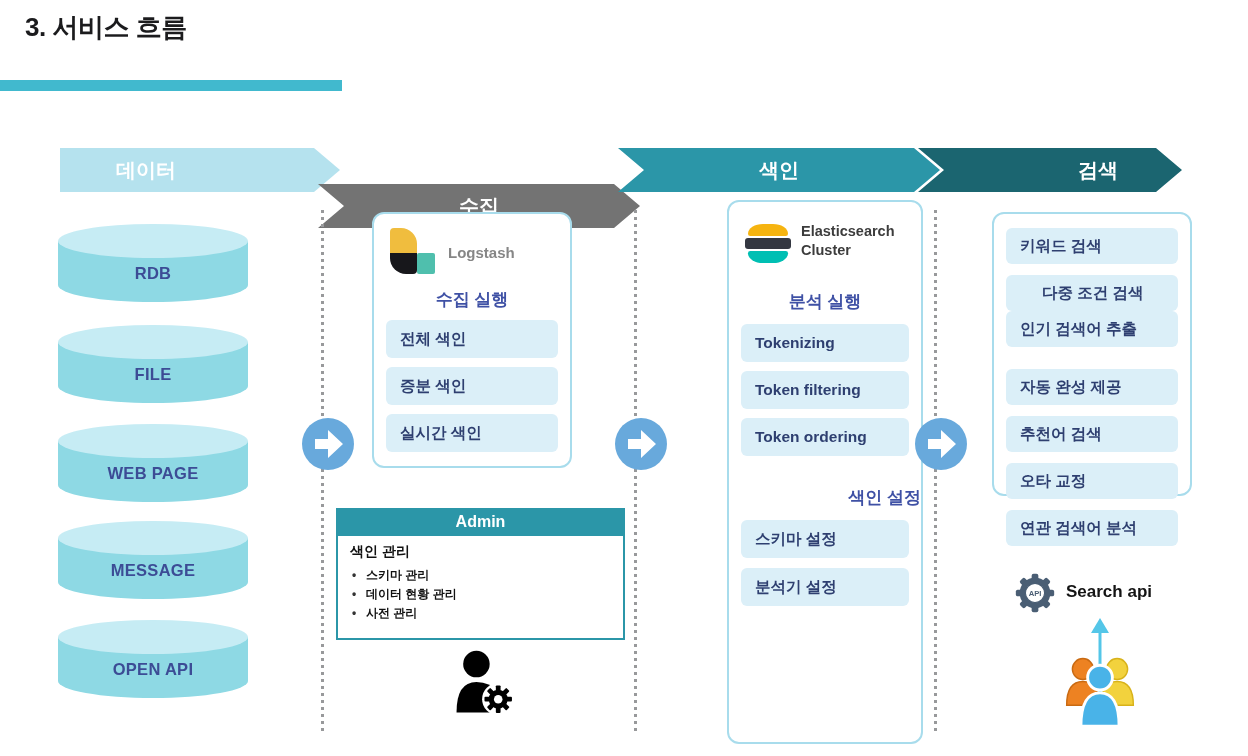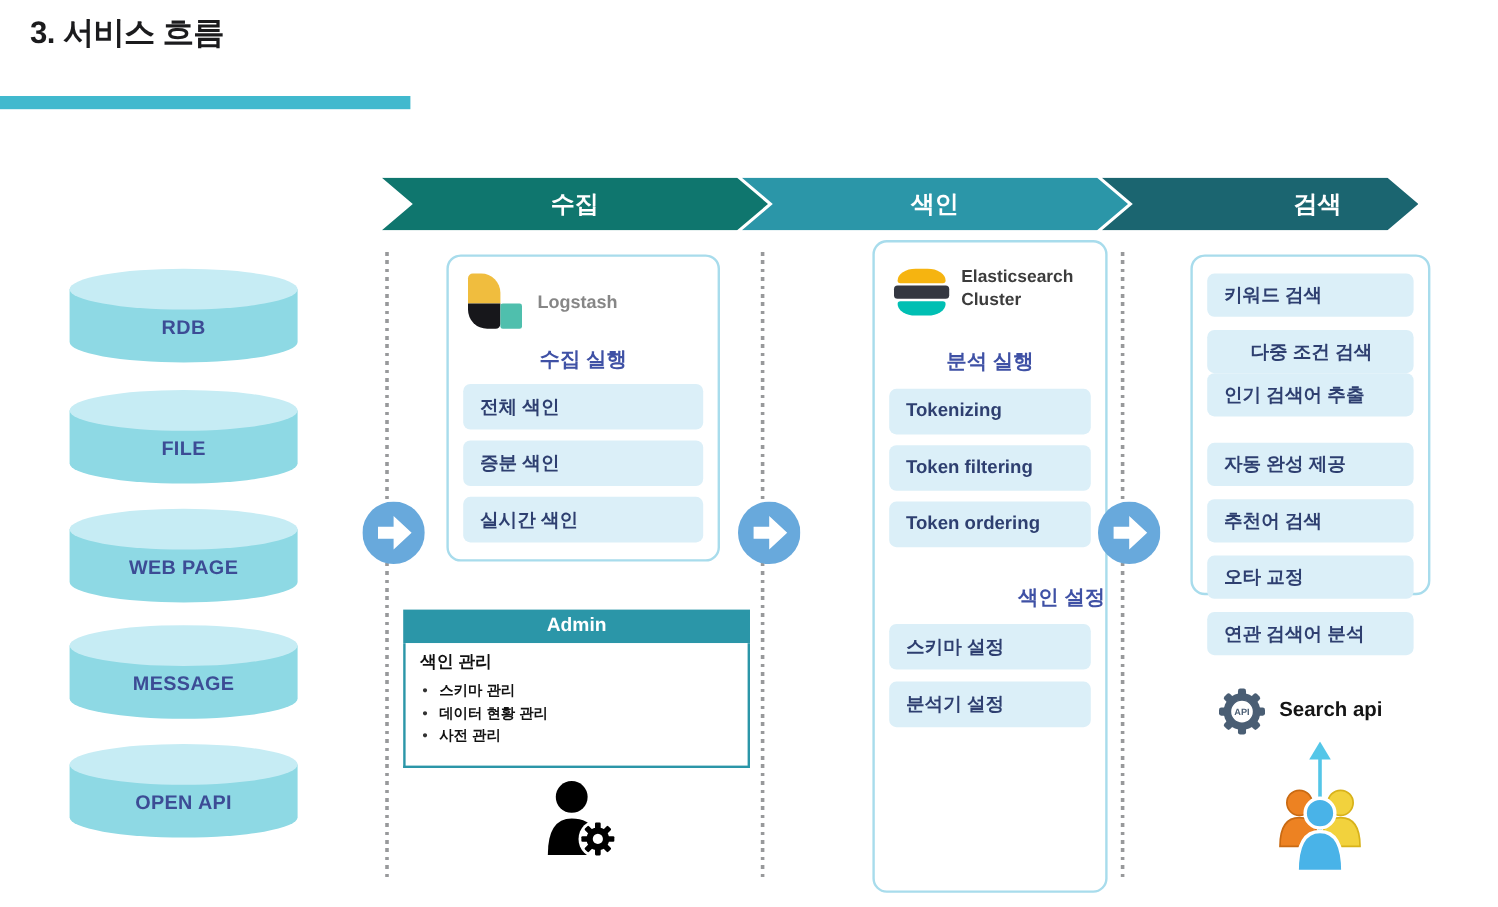--- a/index.html
+++ b/index.html
@@ -11,21 +11,21 @@
   
   .page-title { position:absolute; left:25px; top:10px; font-size:26px; font-weight:bold; color:#1b1b1d; letter-spacing:-0.5px; }
   .title-bar  { position:absolute; left:0; top:80px; width:342px; height:11px; background:#41b9ce; }
 
   
   .banner { position:absolute; top:148px; height:44px; display:flex; align-items:center; justify-content:center;
             font-size:20px; font-weight:bold; color:#fff; box-sizing:border-box; }
   .b-tip       { clip-path: polygon(0 0, calc(100% - 26px) 0, 100% 50%, calc(100% - 26px) 100%, 0 100%); }
   .b-notch-tip { clip-path: polygon(0 0, calc(100% - 26px) 0, 100% 50%, calc(100% - 26px) 100%, 0 100%, 26px 50%); }
   #banner-1 { left:60px;  width:280px; background:#b5e2ee; }
-  #banner-2 { left:318px; width:322px; background:#0f766e; }
+  #banner-2 { left:318px; width:322px; background:#737373;margin-top:36px; }
   #banner-3 { left:618px; width:322px; background:#2b96a8; }
   #banner-4 { left:918px; width:264px; background:#1b6570; }
   #banner-1 .lbl { margin-right:108px; }
   #banner-4 .lbl { margin-left:96px; }
 
   
   .vline { position:absolute; top:210px; height:522px; width:3px;
            background:repeating-linear-gradient(to bottom,#98999b 0 3px,transparent 3px 7px); }
   #vline-1 { left:321px; } #vline-2 { left:634px; } #vline-3 { left:934px; }
   .flow-arrow { position:absolute; top:418px; width:52px; height:52px; z-index:5; }
@@ -35,21 +35,21 @@
   .cyl { position:absolute; left:58px; width:190px; height:78px; }
   .cyl .ctop  { position:absolute; left:0; top:0; width:100%; height:34px; background:#c6ecf4; border-radius:50%; z-index:2; }
   .cyl .cbody { position:absolute; left:0; top:17px; width:100%; height:61px; background:#8ed9e4;
                 border-radius:0 0 50% 50% / 0 0 17px 17px; z-index:1; }
   .cyl .clbl  { position:absolute; left:0; right:0; top:40px; text-align:center; z-index:3;
                 color:#3c4c95; font-weight:bold; font-size:16.5px; letter-spacing:0.3px; }
   #cyl-0 { top:224px; } #cyl-1 { top:325px; } #cyl-2 { top:424px; } #cyl-3 { top:521px; } #cyl-4 { top:620px; }
 
   
   .card { position:absolute; background:#fff; border:2px solid #a8dcec; border-radius:12px; box-sizing:border-box; }
-  #card-collect { left:372px; top:212px; width:228px; height:256px; }
+  #card-collect { left:372px; top:212px; width:200px; height:256px; }
   #card-index   { left:692px; top:200px; width:196px; height:544px;margin-left:35px; }
   #card-search  { left:992px; top:212px; width:200px; height:284px; }
 
   .item { position:absolute; left:12px; right:12px; height:38px; background:#dbeff8; border-radius:6px;
           display:flex; align-items:center; padding-left:14px; box-sizing:border-box;
           font-size:15.5px; font-weight:bold; color:#2e3f70; }
   .section-title { position:absolute; left:0; right:0; text-align:center; color:#3f51a5; font-size:17px; font-weight:bold; }
 
   
   .ls-logo { position:absolute; left:16px; top:14px; width:46px; height:46px; }
@@ -97,20 +97,23 @@
   .people     { position:absolute; left:1060px; top:648px; width:80px; height:84px; z-index:2; }
 </style>
 </head>
 <body>
 
 <div class="stage">
 
   <div class="page-title">3. 서비스 흐름</div>
   <div class="title-bar"></div>
 
+  <div class="banner b-tip" id="banner-1">
+    <span class="lbl">데이터</span>
+  </div>
   <div class="banner b-notch-tip" id="banner-2">
     <span class="lbl">수집</span>
   </div>
   <div class="banner b-notch-tip" id="banner-3">
     <span class="lbl">색인</span>
   </div>
   <div class="banner b-notch-tip" id="banner-4">
     <span class="lbl">검색</span>
   </div>
 

